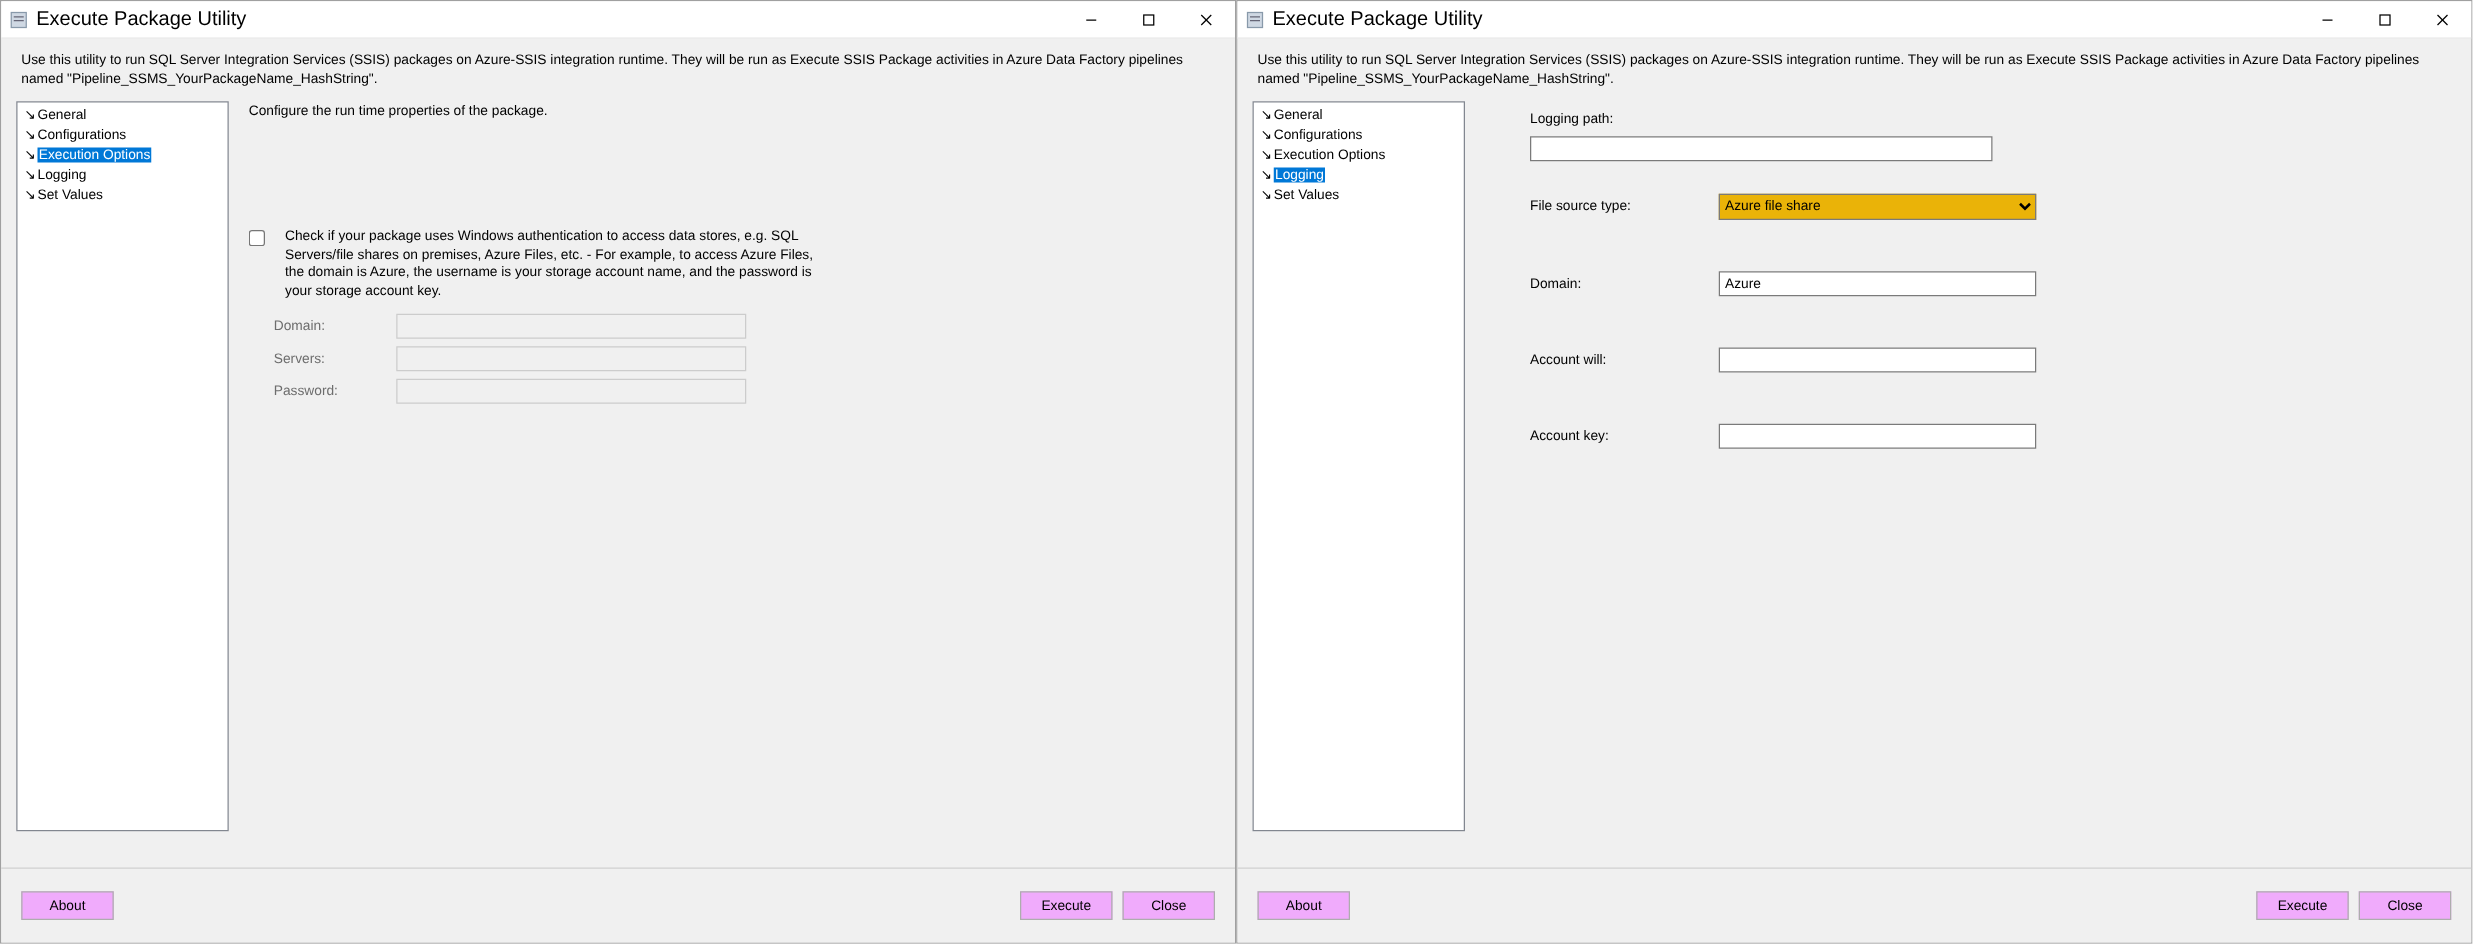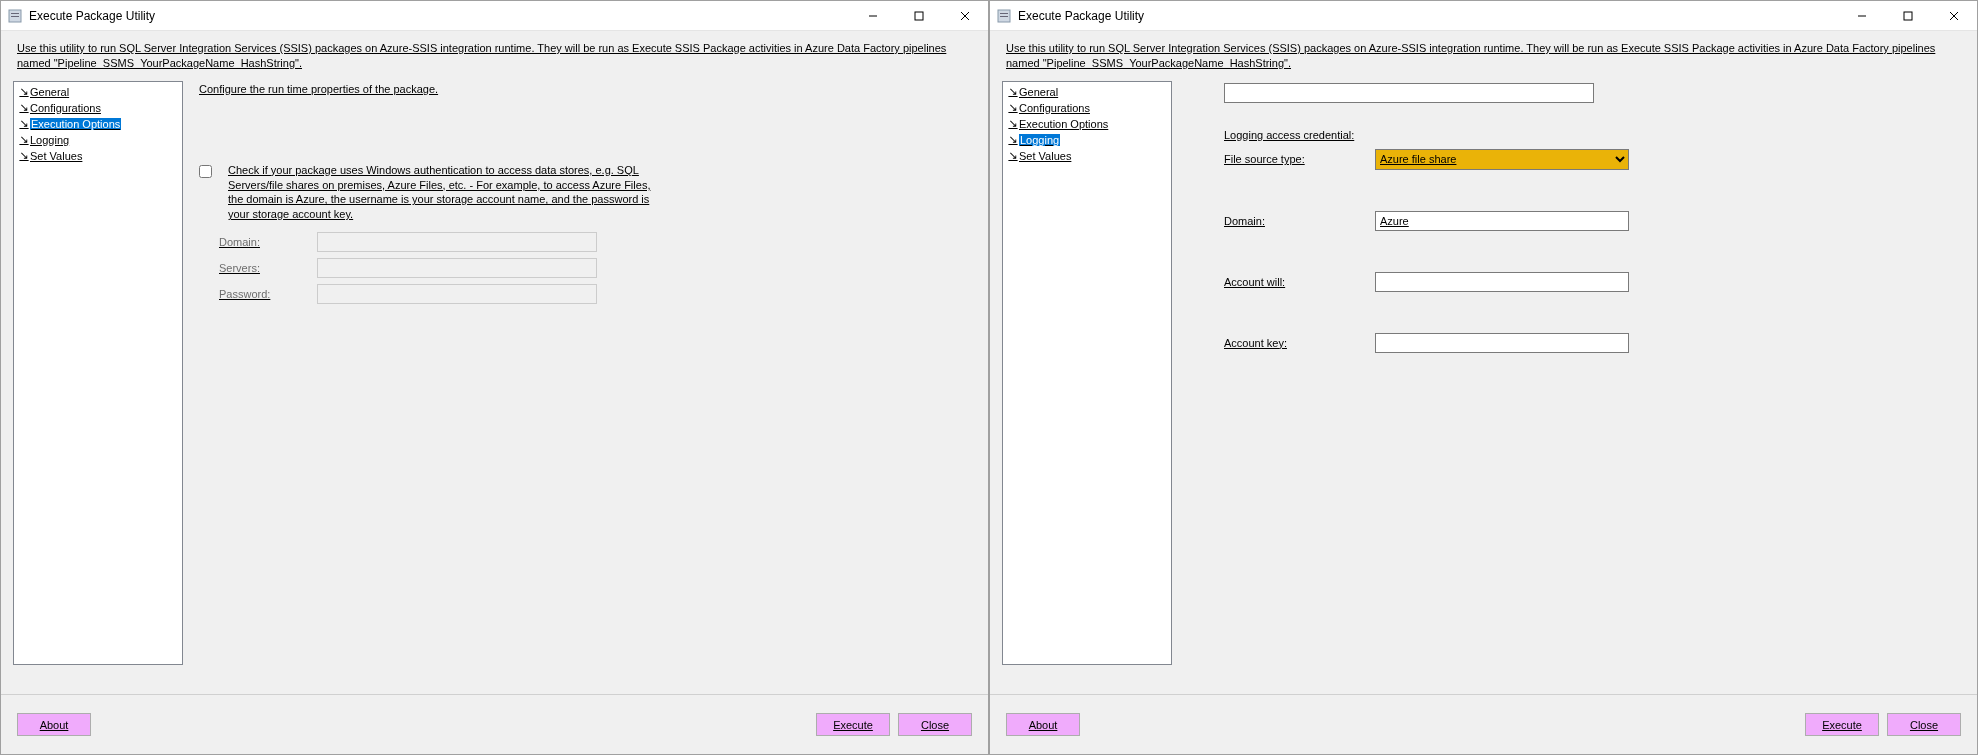--- a/index.html
+++ b/index.html
@@ -28,34 +28,33 @@
     display: flex; align-items: center;
     border-bottom: 1px solid #e5e5e5;
     padding-left: 6px;
   }
   .titlebar .app-icon {
     width: 16px; height: 16px;
     margin-right: 6px;
     display: inline-flex;
     align-items: center; justify-content: center;
   }
-  .titlebar .title { flex: 1; font-size: 12px; color: #000; }
+  .titlebar .title { flex: 1; font-size: 16px; color: #000; }
   .window-controls { display: flex; }
   .window-controls .wc {
     width: 46px; height: 30px;
     display: flex; align-items: center; justify-content: center;
     font-size: 10px; color: #000;
     cursor: default;
   }
   .window-controls .wc svg { pointer-events:none; }
   .body-area {
     flex: 1;
     display: flex; flex-direction: column;
     background: #f0f0f0;
-    text-decoration: underline;
   }
   .description {
     padding: 10px 16px 10px 16px;
     font-size: 11px;
     line-height: 1.35;
     color: #000;
   }
   .main-row {
     flex: 1;
     display: flex;
@@ -84,21 +83,21 @@
     background: #0078d7; color: #fff;
     padding: 0 1px;
   }
   .content {
     flex: 1;
     padding: 2px 4px 0 4px;
     display: flex; flex-direction: column;
   }
   .content-heading {
     font-size: 11px;
-    margin-bottom: 68px;
+    margin-bottom: 87px;
   }
   .content-heading.small-margin { margin-bottom: 24px; }
   .check-row {
     display: flex; align-items: flex-start;
     gap: 16px;
     margin-bottom: 10px;
   }
   .check-row input[type=checkbox] {
     margin: 2px 0 0 0;
     width: 13px; height: 13px;
@@ -308,25 +307,25 @@
               <span class="label-text">Logging</span>
             </div>
           <div class="nav-item">
               <span class="bullet">↘</span>
               <span class="label-text">Set Values</span>
             </div>
         </div>
         <div class="content">
 
           <div class="inset-content">
+            <div class="section-label">Logging path:</div>
             <div class="wide-input-wrap">
               <input class="wide-input" type="text" value="" style="">
             </div>
 
-            <div class="section-label">Logging access credential:</div>
 
             <div class="form-grid wide enabled">
               <label>File source type:</label>
               <select class="dropdown">
                 <option>Azure file share</option>
               </select>
               <label>Domain:</label>
               <input class="text-input enabled" type="text" value="Azure" style="">
               <label>Account will:</label>
               <input class="text-input enabled" type="text" value="" style="">

